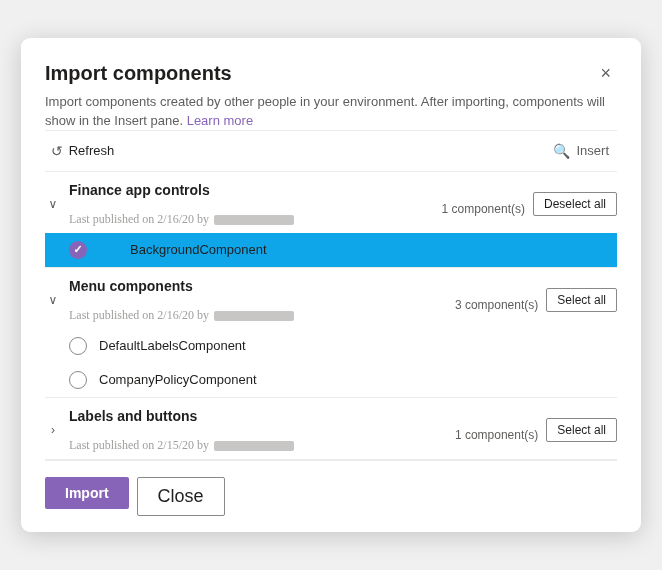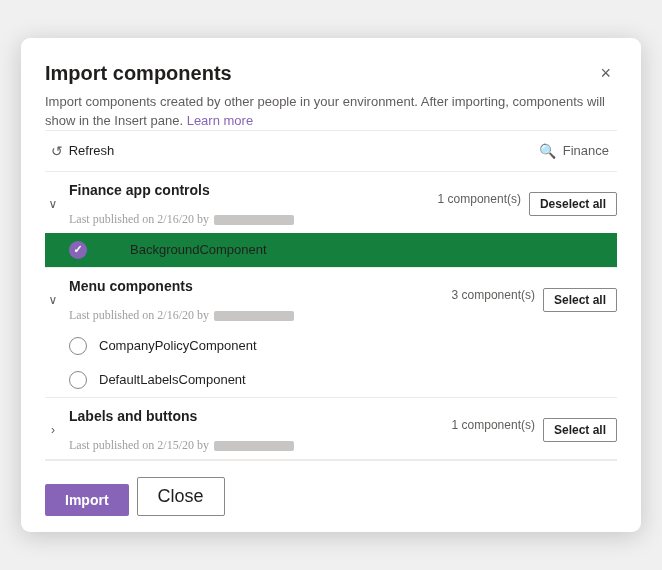--- a/index.html
+++ b/index.html
@@ -121,45 +121,44 @@
       background: #c8c6c4;
       border-radius: 2px;
       color: transparent;
       width: 80px;
       height: 10px;
       vertical-align: middle;
       margin-left: 2px;
     }
     .group-actions {
       display: flex;
-      align-items: flex-start;
+      align-items: flex-end;
       gap: 8px;
       font-size: 12px;
       color: #605e5c;
       white-space: nowrap;
     }
     .select-all-btn, .deselect-all-btn {
       border: 1px solid #8a8886;
       background: #fff;
       border-radius: 2px;
       padding: 4px 10px;
       font-size: 12px;
       cursor: pointer;
       color: #201f1e;
-      font-weight: bold;
     }
     .component-item {
       display: flex;
       align-items: center;
       padding: 8px 0 8px 24px;
       gap: 12px;
       background: #fff;
     }
     .component-item.selected {
-      background: #15803d;
+      background: #0ea5e9;
       gap: 43px;
     }
     .radio-circle {
       width: 18px;
       height: 18px;
       border-radius: 50%;
       border: 1.5px solid #8a8886;
       background: #fff;
       flex-shrink: 0;
       display: flex;
@@ -182,21 +181,21 @@
       font-size: 11px;
       font-weight: bold;
     }
     .component-name {
       font-size: 13px;
       color: #201f1e;
       font-weight: 500;
     }
     .dialog-footer {
       display: flex;
-      align-items: flex-end;
+      align-items: flex-start;
       gap: 8px;
       padding: 16px 0;
       border-top: 1px solid #edebe9;
       margin-top: 0;
     }
     .import-btn {
       background: #8764b8;
       color: #fff;
       border: none;
       border-radius: 2px;
@@ -228,21 +227,21 @@
     <a href="#">Learn more</a>
   </p>
 
   <div class="toolbar">
     <button class="toolbar-btn">
       <span class="icon">↺</span>
       <span>Refresh</span>
     </button>
     <div class="search-area">
       <span class="search-icon">🔍</span>
-      <span>Finance</span>
+      <span>Insert</span>
     </div>
   </div>
 
   <div class="content-area">
   <div class="group">
       <div class="group-header">
         <span class="group-chevron">∨</span>
         <div class="group-info">
           <div class="group-name">Finance app controls</div>
           <div class="group-meta">Last published on 2/16/20 by <span class="author-blur"></span></div>
@@ -264,25 +263,25 @@
           <div class="group-name">Menu components</div>
           <div class="group-meta">Last published on 2/16/20 by <span class="author-blur"></span></div>
         </div>
         <div class="group-actions">
           <span>3 component(s)</span>
           <button class="select-all-btn">Select all</button>
         </div>
       </div>
     <div class="component-item">
             <div class="radio-circle"></div>
-            <span class="component-name">CompanyPolicyComponent</span>
+            <span class="component-name">DefaultLabelsComponent</span>
           </div>
         <div class="component-item">
             <div class="radio-circle"></div>
-            <span class="component-name">DefaultLabelsComponent</span>
+            <span class="component-name">CompanyPolicyComponent</span>
           </div>
       </div>
       <div class="group">
       <div class="group-header">
         <span class="group-chevron">›</span>
         <div class="group-info">
           <div class="group-name">Labels and buttons</div>
           <div class="group-meta">Last published on 2/15/20 by <span class="author-blur"></span></div>
         </div>
         <div class="group-actions">

